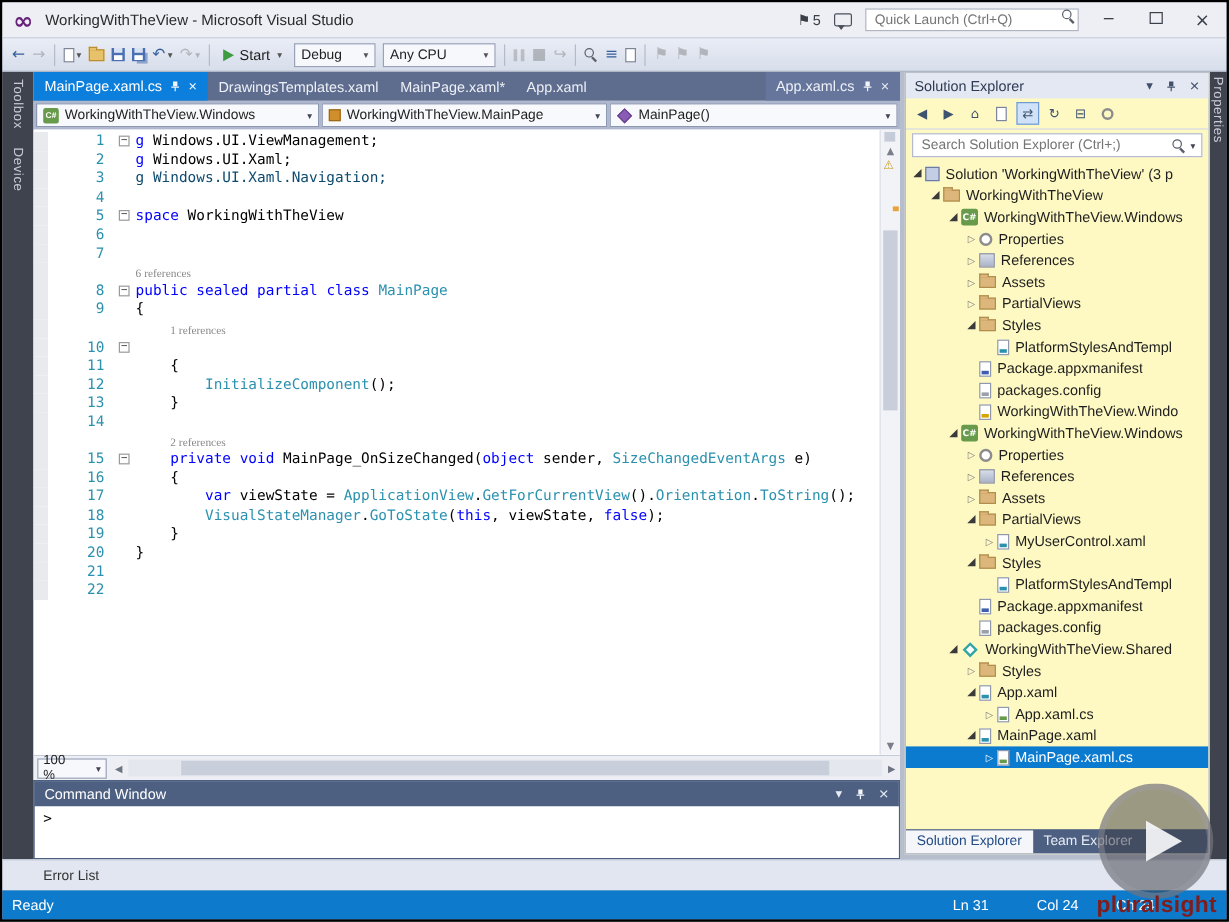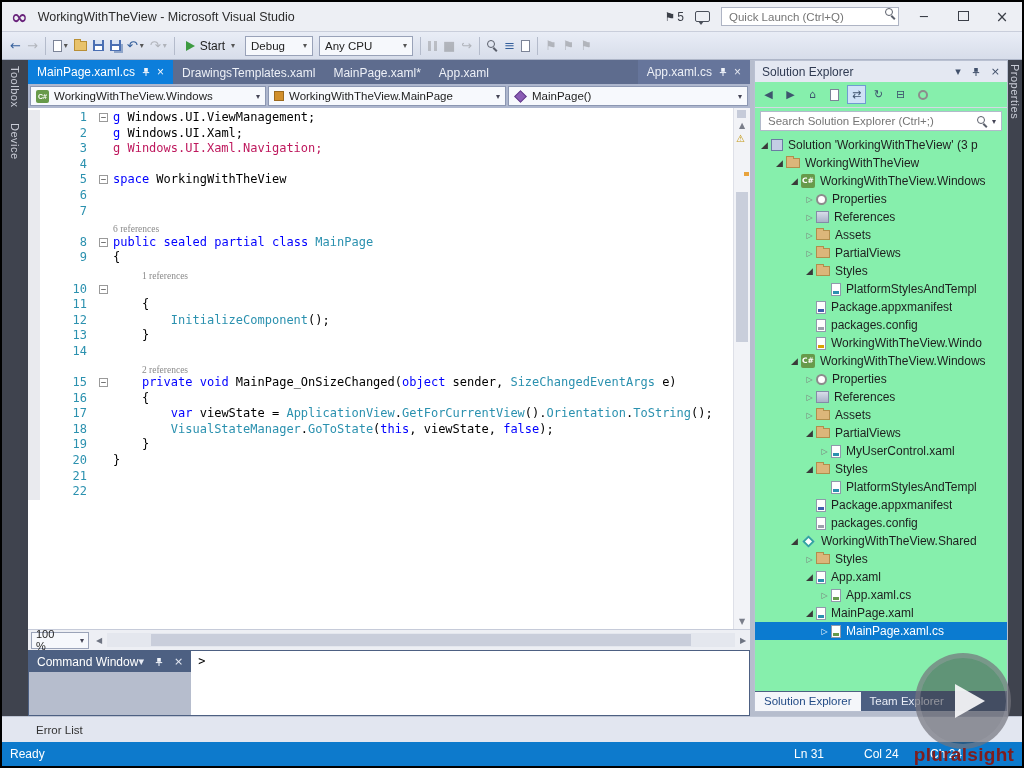--- a/index.html
+++ b/index.html
@@ -69,46 +69,46 @@
   .ic-methodmini{width:9px;height:9px;background:#8A5BB5;border:1px solid #65408C;transform:rotate(45deg);flex:none;box-sizing:border-box;margin:0 2px}
 
   #codewrap{flex:1;position:relative;overflow:hidden;background:#FFF}
   #codelines{position:absolute;left:0;top:0;right:16px;bottom:0;padding-top:2px}
   .crow{display:flex;height:15.6px;line-height:15.6px;font-family:"DejaVu Sans Mono",monospace;font-size:12px;white-space:pre}
   .cind{width:12px;background:#E9EAEE;flex:none}
   .cnum{width:56px;flex:none;text-align:right;padding-right:9px;color:#2B91AF;box-sizing:border-box}
   .cfold{width:17px;flex:none;position:relative}
   .foldbox{position:absolute;left:3px;top:3px;width:9px;height:9px;border:1px solid #9A9A9A;background:#FFF;font-size:9px;line-height:7px;text-align:center;color:#444;box-sizing:border-box}
   .ctext{flex:1;white-space:pre;overflow:hidden}
-  .k{color:#0000FF}.t{color:#2B91AF}.p{color:#000}.gseg{color:#be185d}
+  .k{color:#0000FF}.t{color:#2B91AF}.p{color:#000}.gseg{color:#0c4a6e}
   .lens{display:inline-block;font-family:Liberation Serif, serif;font-size:9.5px;color:#8A8A8A;padding-top:3px}
   #tooltip{position:absolute;left:404px;top:334px;background:#EEF0F4;border:1px solid #ACACB4;box-shadow:2px 2px 3px rgba(0,0,0,.18);padding:3px 9px;font-size:11.5px;color:#1E1E1E;white-space:nowrap;z-index:5}
   #vscroll{position:absolute;right:0;top:0;bottom:0;width:16px;background:#F2F3F7;border-left:1px solid #DEE0E8}
   .vgrip{position:absolute;left:3px;top:2px;width:9px;height:8px;background:#C6CBD9}
   .varrow{position:absolute;left:0;width:100%;text-align:center;font-size:8px;color:#7A7E8A}
   .vup{top:13px}.vdown{bottom:3px}
   .vwarn{position:absolute;top:25px;left:2px;font-size:10px;color:#C49A1A}
   .vmark{position:absolute;top:64px;right:1px;width:5px;height:4px;background:#E8A33D}
   .vthumb{position:absolute;left:2px;right:2px;top:84px;height:150px;background:#C9CEDB}
   #hscroll{height:20px;flex:none;background:#EDEFF4;border-top:1px solid #C6CBD9;display:flex;align-items:center}
   .zoombox{width:58px;height:17px;background:#F6F8FC;border:1px solid #9AA3B8;margin:0 3px;display:flex;align-items:center;padding:0 4px;gap:20px;font-size:11px;box-sizing:border-box;flex:none}
   .zoombox .zl{flex:1}
   .harrow{width:14px;text-align:center;font-size:8px;color:#6E7482;flex:none}
   .htrack{flex:1;height:14px;position:relative;margin:0 1px;background:#E4E7EE}
   .hthumb{position:absolute;left:7%;width:86%;top:1px;bottom:1px;background:#C9CEDB}
 
   
-  #cmdpane{position:absolute;left:26px;top:648px;width:722px;height:66px;display:flex;flex-direction:row;border:1px solid #4D6082;box-sizing:border-box}
+  #cmdpane{position:absolute;left:26px;top:648px;width:722px;height:66px;display:flex;flex-direction:column;border:1px solid #4D6082;box-sizing:border-box}
   .cmdhdr{height:21px;background:#4D6082;color:#FFF;display:flex;align-items:center;padding:0 8px;font-size:12px;flex:none}
   .chicons{margin-left:auto;display:flex;gap:10px;align-items:center;color:#E8ECF5;font-family:"DejaVu Sans",sans-serif}
   .chicons .ci{font-size:11px}
   .cmdbody{flex:1;background:#FFF;font-family:"DejaVu Sans Mono",monospace;font-size:12px;padding:3px 7px;color:#000}
 
   
-  #solpane{position:absolute;left:752px;top:58px;width:254px;height:652px;background:#86efac;display:flex;flex-direction:column;border:1px solid #B9C0D1;box-sizing:border-box}
+  #solpane{position:absolute;left:752px;top:58px;width:254px;height:652px;background:#fef9c3;display:flex;flex-direction:column;border:1px solid #B9C0D1;box-sizing:border-box}
   .sehdr{height:21px;display:flex;align-items:center;padding:0 7px;background:#E4E8F2;color:#2F3A52;font-size:12px;flex:none;gap:10px}
   .sehdr .setitle{flex:1}
   .sehdr .ci{font-family:"DejaVu Sans",sans-serif;font-size:11px;color:#41506B}
   .setoolbar{height:25px;display:flex;align-items:center;padding:0 4px;gap:3px;border-bottom:1px solid #D4D9E4;flex:none}
   .seic{width:19px;height:19px;display:flex;align-items:center;justify-content:center;font-family:"DejaVu Sans",sans-serif;font-size:11px;color:#3E546E;box-sizing:border-box}
   .seic.hl{background:#CFE2F7;border:1px solid #6F9BD1}
   .ic-gearmini{width:10px;height:10px;border:2.5px solid #8C8C8C;border-radius:50%;box-sizing:border-box;display:inline-block}
   .sesearch{margin:3px 5px;height:20px;background:#FFF;border:1px solid #B2BACB;display:flex;align-items:center;padding:0 5px;flex:none;gap:4px;box-sizing:border-box}
   .sesearch input{flex:1;border:0;outline:0;font-size:11.5px;color:#666;background:transparent;min-width:0}
   #setree{flex:1;overflow:hidden;padding-top:2px}

